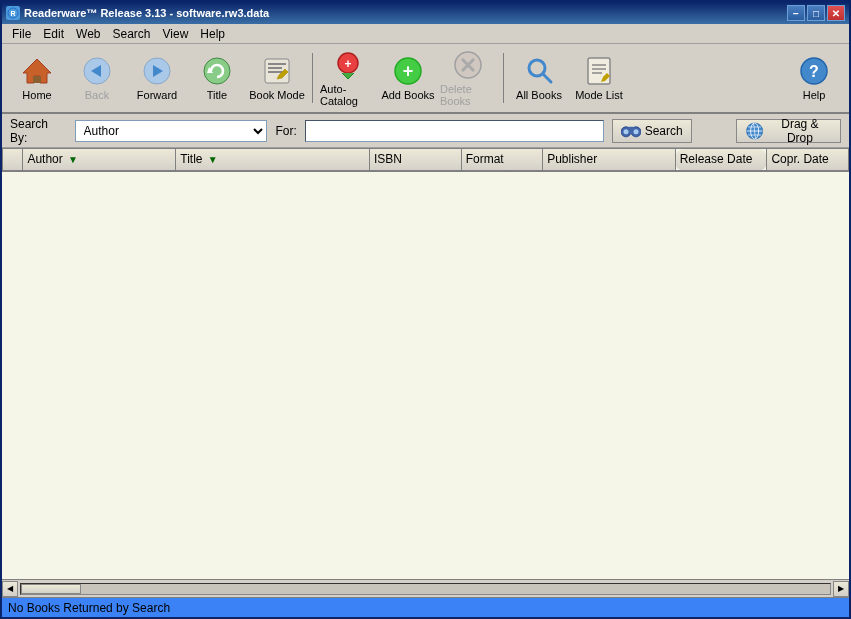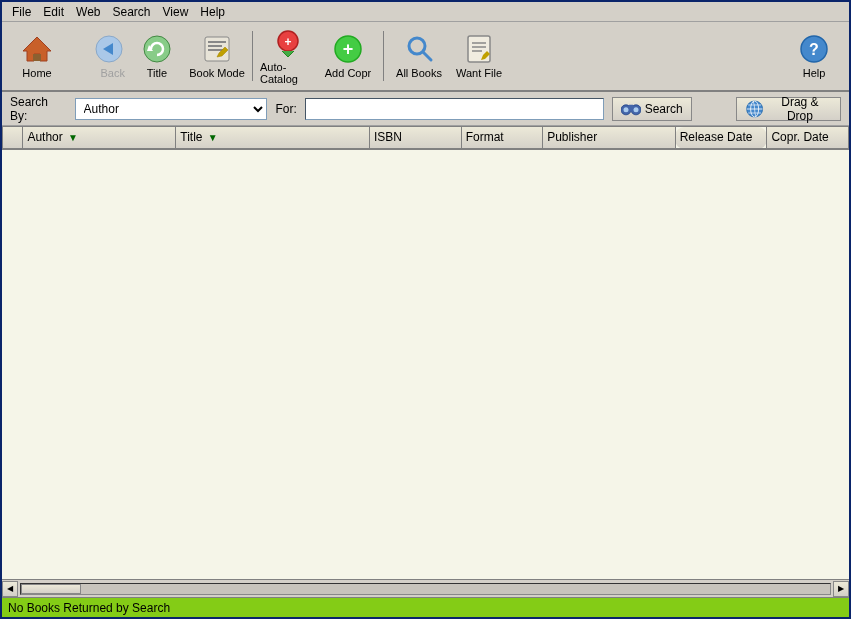--- a/index.html
+++ b/index.html
@@ -92,21 +92,21 @@
       justify-content: center;
       width: 58px;
       height: 62px;
       cursor: pointer;
       border: 1px solid transparent;
       background: transparent;
       font-size: 11px;
       color: #000;
       gap: 2px;
     }
-    .toolbar-btn.disabled { color: #a0a0a0; cursor: default; align-items: flex-end; }
+    .toolbar-btn.disabled { color: #a0a0a0; cursor: default; }
     .toolbar-separator {
       width: 1px;
       height: 50px;
       background: #808080;
       margin: 0 4px;
     }
     .toolbar-icon {
       width: 32px;
       height: 32px;
       display: flex;
@@ -254,21 +254,21 @@
       border: 1px solid #888;
       display: flex;
       align-items: center;
       justify-content: center;
       cursor: pointer;
       font-size: 8px;
     }
 
     
     .status-bar {
-      background: #84cc16;
+      background: #3b82f6;
       height: 20px;
       display: flex;
       align-items: center;
       padding: 0 6px;
       border-top: 1px solid #808080;
       font-size: 12px;
     }
 
     
     .window {
@@ -293,20 +293,36 @@
 
     .toolbar-right {
       margin-left: auto;
     }
   </style>
 </head>
 <body>
 
 <div class="window">
 
+  <div class="title-bar">
+    <div class="title-bar-left">
+      <div class="title-bar-icon">
+        <svg width="12" height="12" viewBox="0 0 12 12">
+          <circle cx="6" cy="6" r="5" fill="#4a9ade" stroke="#2a6abe" stroke-width="1"></circle>
+          <text x="6" y="9" font-size="7" text-anchor="middle" fill="white" font-weight="bold">R</text>
+        </svg>
+      </div>
+      <span>Readerware™ Release 3.13 - software.rw3.data</span>
+    </div>
+    <div class="title-bar-buttons">
+      <div class="title-btn minimize">−</div>
+      <div class="title-btn maximize">□</div>
+      <div class="title-btn close">✕</div>
+    </div>
+  </div>
 
   <div class="menu-bar">
     <span class="menu-item">File</span>
     <span class="menu-item">Edit</span>
     <span class="menu-item">Web</span>
     <span class="menu-item">Search</span>
     <span class="menu-item">View</span>
     <span class="menu-item">Help</span>
   </div>
 
@@ -325,20 +341,29 @@
     <div class="toolbar-btn disabled">
       <div class="toolbar-icon">
         <svg width="32" height="32" viewBox="0 0 32 32">
           <circle cx="16" cy="16" r="13" fill="#aac8e8" stroke="#8aa8c8" stroke-width="1"></circle>
           <polygon points="20,10 10,16 20,22" fill="#4488cc"></polygon>
         </svg>
       </div>
       <span>Back</span>
     </div>
 
+    <div class="toolbar-btn">
+      <div class="toolbar-icon">
+        <svg width="32" height="32" viewBox="0 0 32 32">
+          <circle cx="16" cy="16" r="13" fill="#aac8e8" stroke="#8aa8c8" stroke-width="1"></circle>
+          <polygon points="12,10 22,16 12,22" fill="#4488cc"></polygon>
+        </svg>
+      </div>
+      <span>Forward</span>
+    </div>
 
     <div class="toolbar-btn">
       <div class="toolbar-icon">
         <svg width="32" height="32" viewBox="0 0 32 32">
           <circle cx="16" cy="16" r="13" fill="#88cc88" stroke="#448844" stroke-width="1"></circle>
           <path d="M10,16 A6,6 0 1,1 16,22" fill="none" stroke="white" stroke-width="2.5"></path>
           <polygon points="8,12 12,18 6,18" fill="white"></polygon>
         </svg>
       </div>
       <span>Title</span>
@@ -370,23 +395,33 @@
       <span>Auto-Catalog</span>
     </div>
 
     <div class="toolbar-btn">
       <div class="toolbar-icon">
         <svg width="32" height="32" viewBox="0 0 32 32">
           <circle cx="16" cy="16" r="13" fill="#44cc44" stroke="#22aa22" stroke-width="1.5"></circle>
           <text x="16" y="22" font-size="18" text-anchor="middle" fill="white" font-weight="bold">+</text>
         </svg>
       </div>
-      <span>Add Copr</span>
-    </div>
-
+      <span>Add Books</span>
+    </div>
+
+    <div class="toolbar-btn disabled">
+      <div class="toolbar-icon">
+        <svg width="32" height="32" viewBox="0 0 32 32">
+          <circle cx="16" cy="16" r="13" fill="#d0c8c0" stroke="#a0a0a0" stroke-width="1.5"></circle>
+          <line x1="10" y1="10" x2="22" y2="22" stroke="#aaaaaa" stroke-width="3"></line>
+          <line x1="22" y1="10" x2="10" y2="22" stroke="#aaaaaa" stroke-width="3"></line>
+        </svg>
+      </div>
+      <span>Delete Books</span>
+    </div>
 
     <div class="toolbar-separator"></div>
 
     <div class="toolbar-btn">
       <div class="toolbar-icon">
         <svg width="32" height="32" viewBox="0 0 32 32">
           <circle cx="14" cy="13" r="8" fill="none" stroke="#4488cc" stroke-width="3"></circle>
           <line x1="20" y1="19" x2="28" y2="27" stroke="#4488cc" stroke-width="3" stroke-linecap="round"></line>
         </svg>
       </div>
@@ -396,21 +431,21 @@
     <div class="toolbar-btn">
       <div class="toolbar-icon">
         <svg width="32" height="32" viewBox="0 0 32 32">
           <rect x="5" y="3" width="22" height="26" rx="2" fill="#f0ece0" stroke="#888" stroke-width="1.5"></rect>
           <line x1="9" y1="10" x2="23" y2="10" stroke="#888" stroke-width="1.5"></line>
           <line x1="9" y1="14" x2="23" y2="14" stroke="#888" stroke-width="1.5"></line>
           <line x1="9" y1="18" x2="19" y2="18" stroke="#888" stroke-width="1.5"></line>
           <path d="M20,22 L24,18 L27,21 L22,26 L18,27 Z" fill="#c0a000"></path>
         </svg>
       </div>
-      <span>Want File</span>
+      <span>Mode List</span>
     </div>
 
     <div class="toolbar-right">
       <div class="toolbar-btn">
         <div class="toolbar-icon">
           <svg width="32" height="32" viewBox="0 0 32 32">
             <circle cx="16" cy="16" r="13" fill="#4488cc" stroke="#2266aa" stroke-width="1.5"></circle>
             <text x="16" y="22" font-size="16" text-anchor="middle" fill="white" font-weight="bold">?</text>
           </svg>
         </div>

